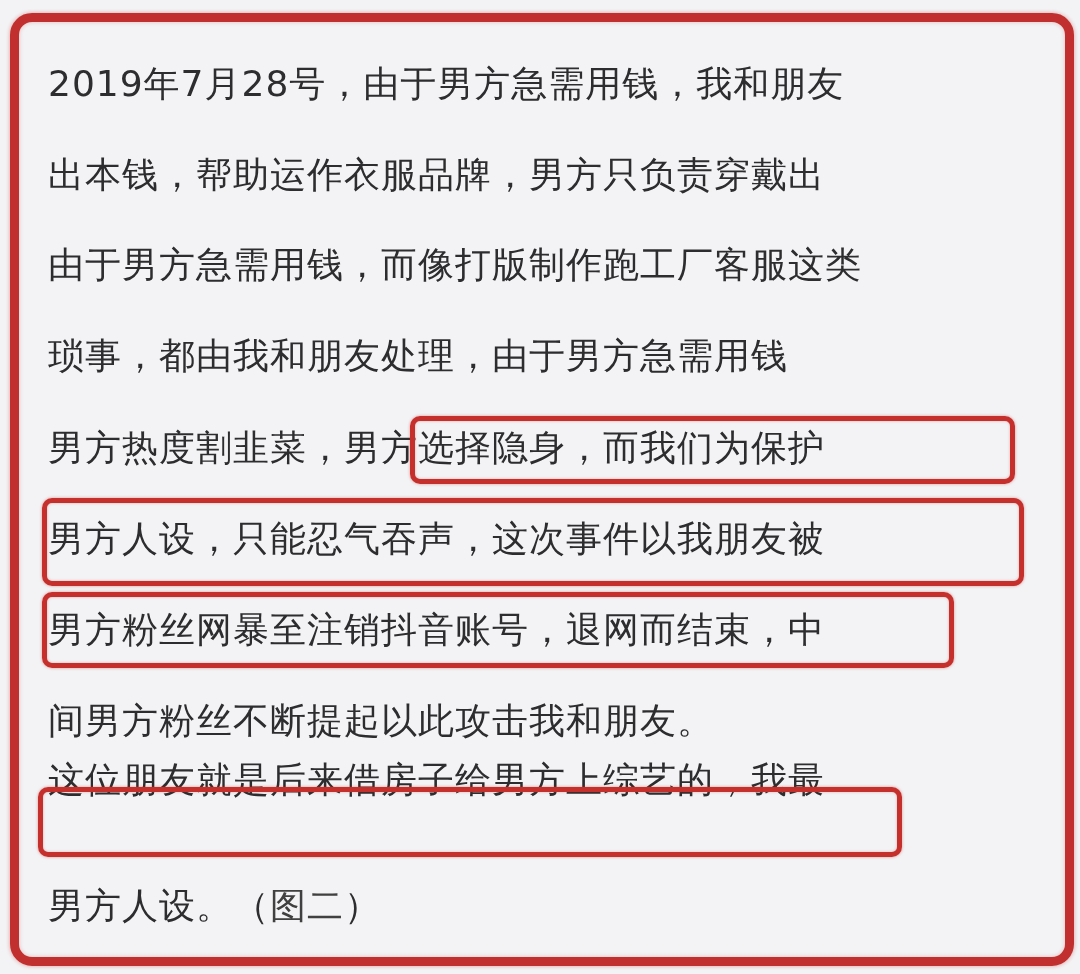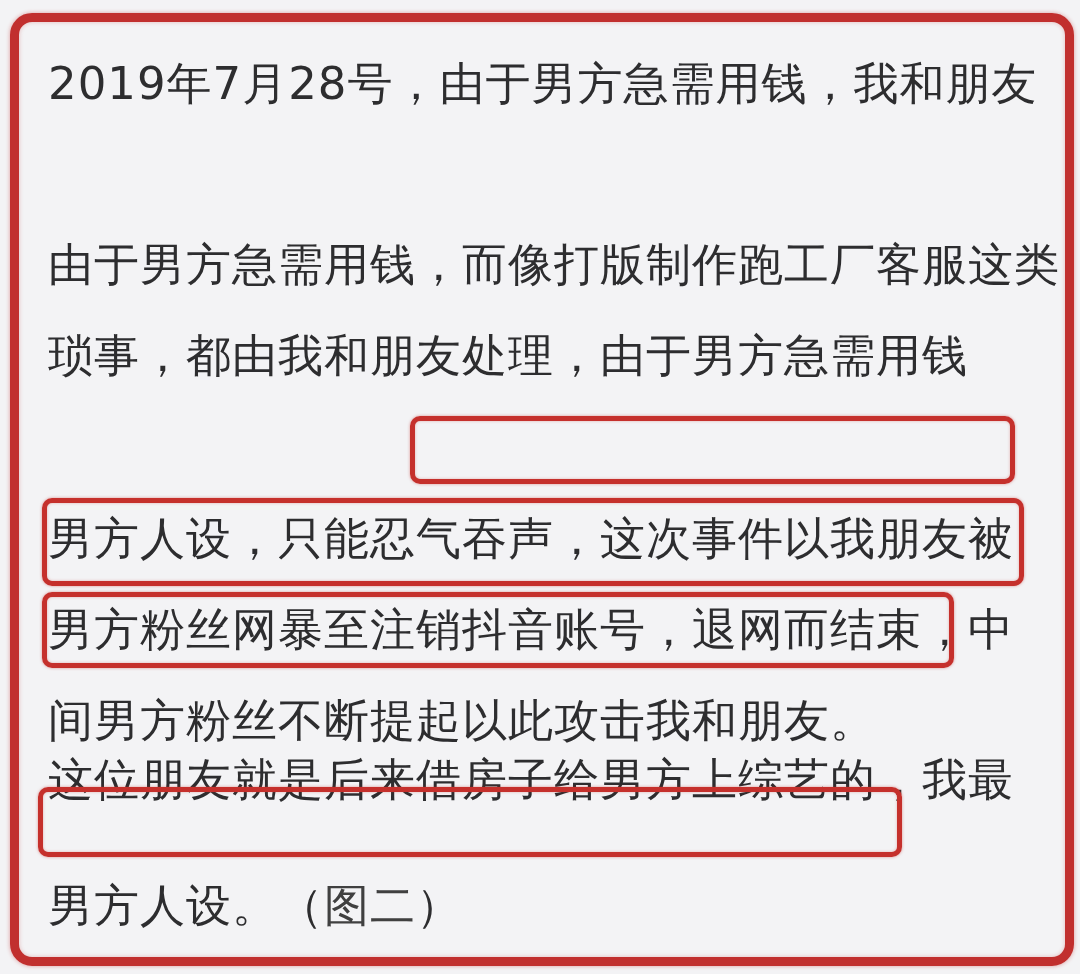--- a/index.html
+++ b/index.html
@@ -8,21 +8,21 @@
     background:#f3f3f5;overflow:hidden;
     font-family:"DejaVu Sans",sans-serif;
   }
   .outer-frame{
     position:absolute;left:10px;top:13px;width:1064px;height:953px;
     box-sizing:border-box;border:9px solid #c12f2e;border-radius:22px;
     box-shadow:0 0 4px rgba(193,47,46,.45), inset 0 0 4px rgba(193,47,46,.30);
   }
   .line{
     position:absolute;left:48px;height:48px;
-    font-size:45px;line-height:48px;letter-spacing:1px;
+    font-size:36px;line-height:48px;letter-spacing:1px;
     color:#2d2d2f;white-space:nowrap;z-index:2;
   }
   .hl{
     position:absolute;box-sizing:border-box;
     border:5px solid #c5302c;border-radius:10px;z-index:3;
     box-shadow:0 0 3px rgba(197,48,44,.5), inset 0 0 3px rgba(197,48,44,.35);
     background:transparent;pointer-events:none;
   }
   .hl-a{left:410px;top:416px;width:605px;height:68px;}
   .hl-b{left:42px;top:498px;width:982px;height:88px;}
@@ -36,22 +36,24 @@
 <div class="canvas">
 
   <div class="outer-frame"></div>
 
   <div class="hl hl-a"></div>
   <div class="hl hl-b"></div>
   <div class="hl hl-c"></div>
   <div class="hl hl-d"></div>
 
   <div class="line" style="top:60px">2019年7月28号，由于男方急需用钱，我和朋友</div>
+  <div class="line" style="top:151px">出本钱，帮助运作衣服品牌，男方只负责穿戴出</div>
   <div class="line" style="top:241px">由于男方急需用钱，而像打版制作跑工厂客服这类</div>
   <div class="line" style="top:332px">琐事，都由我和朋友处理，由于男方急需用钱</div>
+  <div class="line" style="top:424px">男方热度割韭菜，男方选择隐身，而我们为保护</div>
   <div class="line" style="top:515px">男方人设，只能忍气吞声，这次事件以我朋友被</div>
   <div class="line" style="top:606px">男方粉丝网暴至注销抖音账号，退网而结束，中</div>
   <div class="line" style="top:697px">间男方粉丝不断提起以此攻击我和朋友。</div>
   <div class="line" style="top:756px">这位朋友就是后来借房子给男方上综艺的，我最</div>
 
   <div class="line" style="top:882px">
     <span>男方人设。（</span><span class="ref">图二</span><span>）</span>
   </div>
 
 </div>

